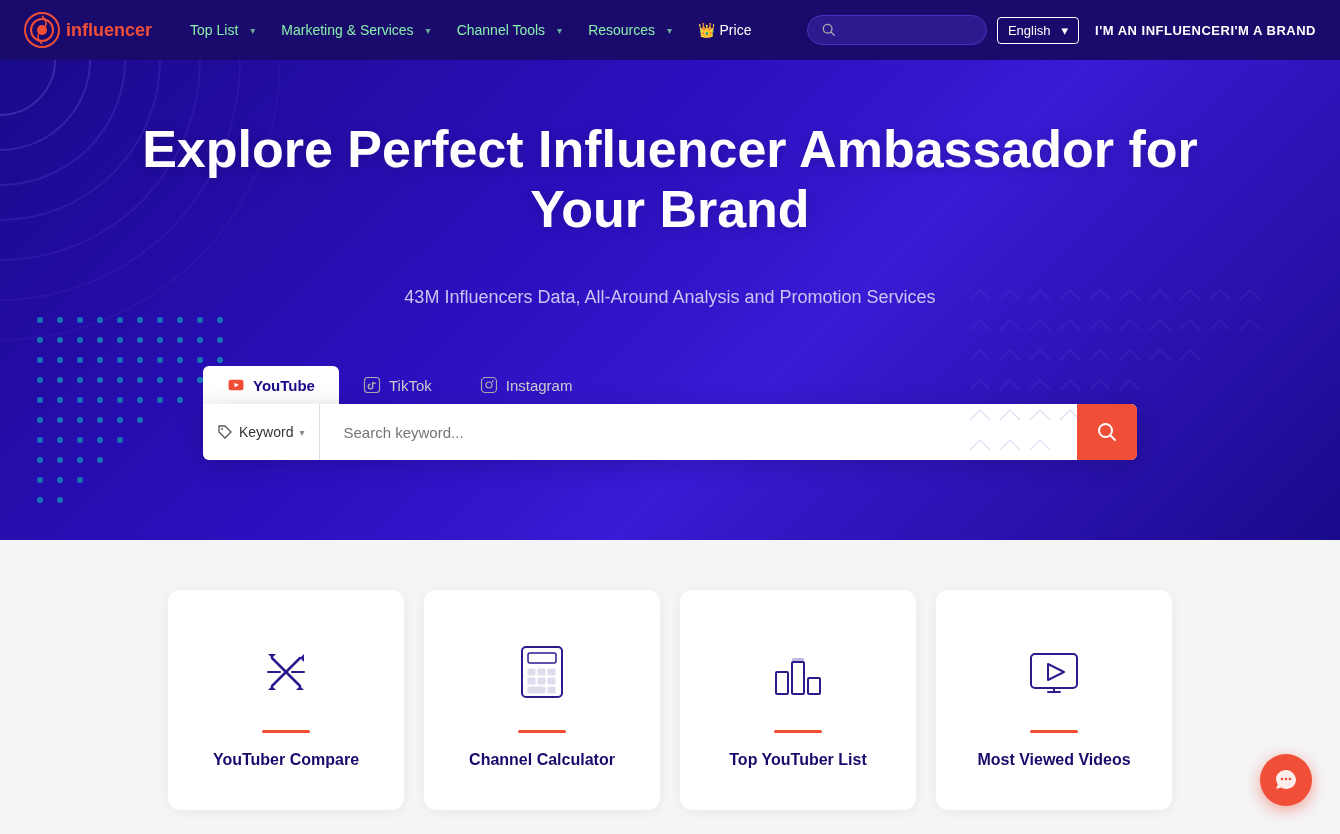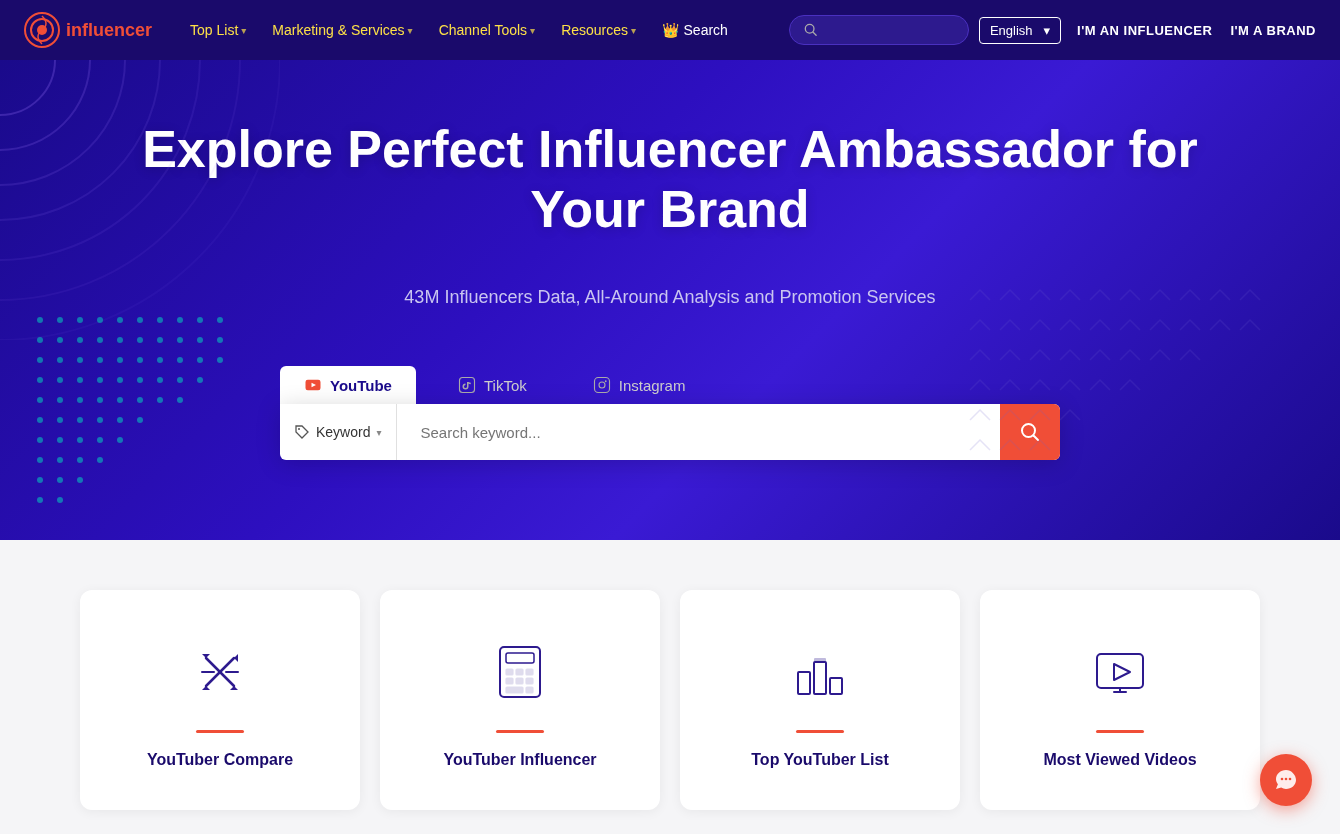--- a/index.html
+++ b/index.html
@@ -26,27 +26,27 @@
       height: 36px;
       margin-right: 6px;
     }
     .nav-links {
       display: flex;
       align-items: center;
       gap: 6px;
       flex: 1;
     }
     .nav-link {
-      color: #fde047;
+      color: #86efac;
       font-size: 14px;
       padding: 8px 10px;
       cursor: pointer;
       display: flex;
       align-items: center;
-      gap: 3px;
+      gap: 12px;
       white-space: nowrap;
       justify-content: space-between;
     }
     .nav-link .chevron {
       font-size: 10px;
       opacity: 0.7;
     }
     .nav-price {
       color: #fff;
       font-size: 14px;
@@ -84,21 +84,20 @@
       border-radius: 4px;
       padding: 5px 10px;
       color: #fff;
       font-size: 13px;
       cursor: pointer;
       margin-right: 16px;
     }
     .nav-auth {
       display: flex;
       align-items: center;
-      gap: 18px;
     }
     .nav-auth-btn {
       color: #fff;
       font-size: 13px;
       font-weight: 600;
       cursor: pointer;
       white-space: nowrap;
       letter-spacing: 0.5px;
     }
 
@@ -152,21 +151,21 @@
       text-shadow: 0 2px 12px rgba(0,0,0,0.18);
     }
     .hero-subtitle {
       color: #c9c5f0;
       font-size: 18px;
       text-align: center;
       margin-bottom: 28px;
     }
     .platform-tabs {
       display: flex;
-      gap: 18px;
+      gap: 0;
       margin-bottom: 0;
     }
     .platform-tab {
       display: flex;
       align-items: center;
       gap: 8px;
       padding: 10px 24px;
       font-size: 15px;
       font-weight: 500;
       cursor: pointer;
@@ -179,21 +178,21 @@
       background: #fff;
       color: #1a0a8b;
       font-weight: 700;
     }
     .search-bar {
       display: flex;
       align-items: center;
       background: #fff;
       border-radius: 0 6px 6px 6px;
       overflow: hidden;
-      width: 780px;
+      width: 934px;
       height: 56px;
       box-shadow: 0 4px 24px rgba(0,0,0,0.18);
     }
     .search-keyword {
       display: flex;
       align-items: center;
       gap: 6px;
       padding: 0 14px;
       border-right: 1px solid #e0e0e0;
       color: #333;
@@ -227,21 +226,21 @@
     .cards-section {
       background: #f5f5f7;
       padding: 50px 60px 50px;
       display: flex;
       justify-content: center;
       gap: 20px;
     }
     .card {
       background: #fff;
       border-radius: 12px;
-      width: 280px;
+      width: 236px;
       min-height: 220px;
       display: flex;
       flex-direction: column;
       align-items: center;
       justify-content: center;
       box-shadow: 0 2px 12px rgba(0,0,0,0.06);
       cursor: pointer;
       padding: 40px 20px 30px;
       transition: box-shadow 0.2s;
     }
@@ -312,21 +311,21 @@
     <div class="nav-link">
       <span>Channel Tools</span>
       <span class="chevron">▾</span>
     </div>
     <div class="nav-link">
       <span>Resources</span>
       <span class="chevron">▾</span>
     </div>
     <div class="nav-price">
       <span>👑</span>
-      <span>Search</span>
+      <span>Price</span>
     </div>
   </div>
 
   <div class="nav-search">
     <svg width="16" height="16" viewBox="0 0 16 16" fill="none">
       <circle cx="6.5" cy="6.5" r="5" stroke="#aaa" stroke-width="1.5"></circle>
       <path d="M10.5 10.5L14 14" stroke="#aaa" stroke-width="1.5" stroke-linecap="round"></path>
     </svg>
     <input type="text" style="background: none; border: none; outline: none; color: rgb(170, 170, 170); font-size: 13px; width: 100%;">
   </div>
@@ -559,21 +558,21 @@
         <rect x="21" y="25" width="7" height="6" rx="1" fill="#2d1a8e" opacity="0.15" stroke="#2d1a8e" stroke-width="1.2"></rect>
         <rect x="31" y="25" width="7" height="6" rx="1" fill="#2d1a8e" opacity="0.15" stroke="#2d1a8e" stroke-width="1.2"></rect>
         <rect x="11" y="34" width="7" height="6" rx="1" fill="#2d1a8e" opacity="0.15" stroke="#2d1a8e" stroke-width="1.2"></rect>
         <rect x="21" y="34" width="7" height="6" rx="1" fill="#2d1a8e" opacity="0.15" stroke="#2d1a8e" stroke-width="1.2"></rect>
         <rect x="31" y="34" width="7" height="6" rx="1" fill="#2d1a8e" opacity="0.15" stroke="#2d1a8e" stroke-width="1.2"></rect>
         <rect x="11" y="43" width="17" height="6" rx="1" fill="#2d1a8e" opacity="0.15" stroke="#2d1a8e" stroke-width="1.2"></rect>
         <rect x="31" y="43" width="7" height="6" rx="1" fill="#2d1a8e" opacity="0.15" stroke="#2d1a8e" stroke-width="1.2"></rect>
       </svg>
     </div>
     <div class="card-divider"></div>
-    <span class="card-label">YouTuber Influencer</span>
+    <span class="card-label">Channel Calculator</span>
   </div>
 
   <div class="card">
     <div class="card-icon">
       <svg width="56" height="56" viewBox="0 0 56 56" fill="none" xmlns="http://www.w3.org/2000/svg">
 
         <rect x="6" y="28" width="12" height="22" rx="1" stroke="#2d1a8e" stroke-width="2"></rect>
         <rect x="22" y="18" width="12" height="32" rx="1" stroke="#2d1a8e" stroke-width="2"></rect>
         <rect x="38" y="34" width="12" height="16" rx="1" stroke="#2d1a8e" stroke-width="2"></rect>
 

